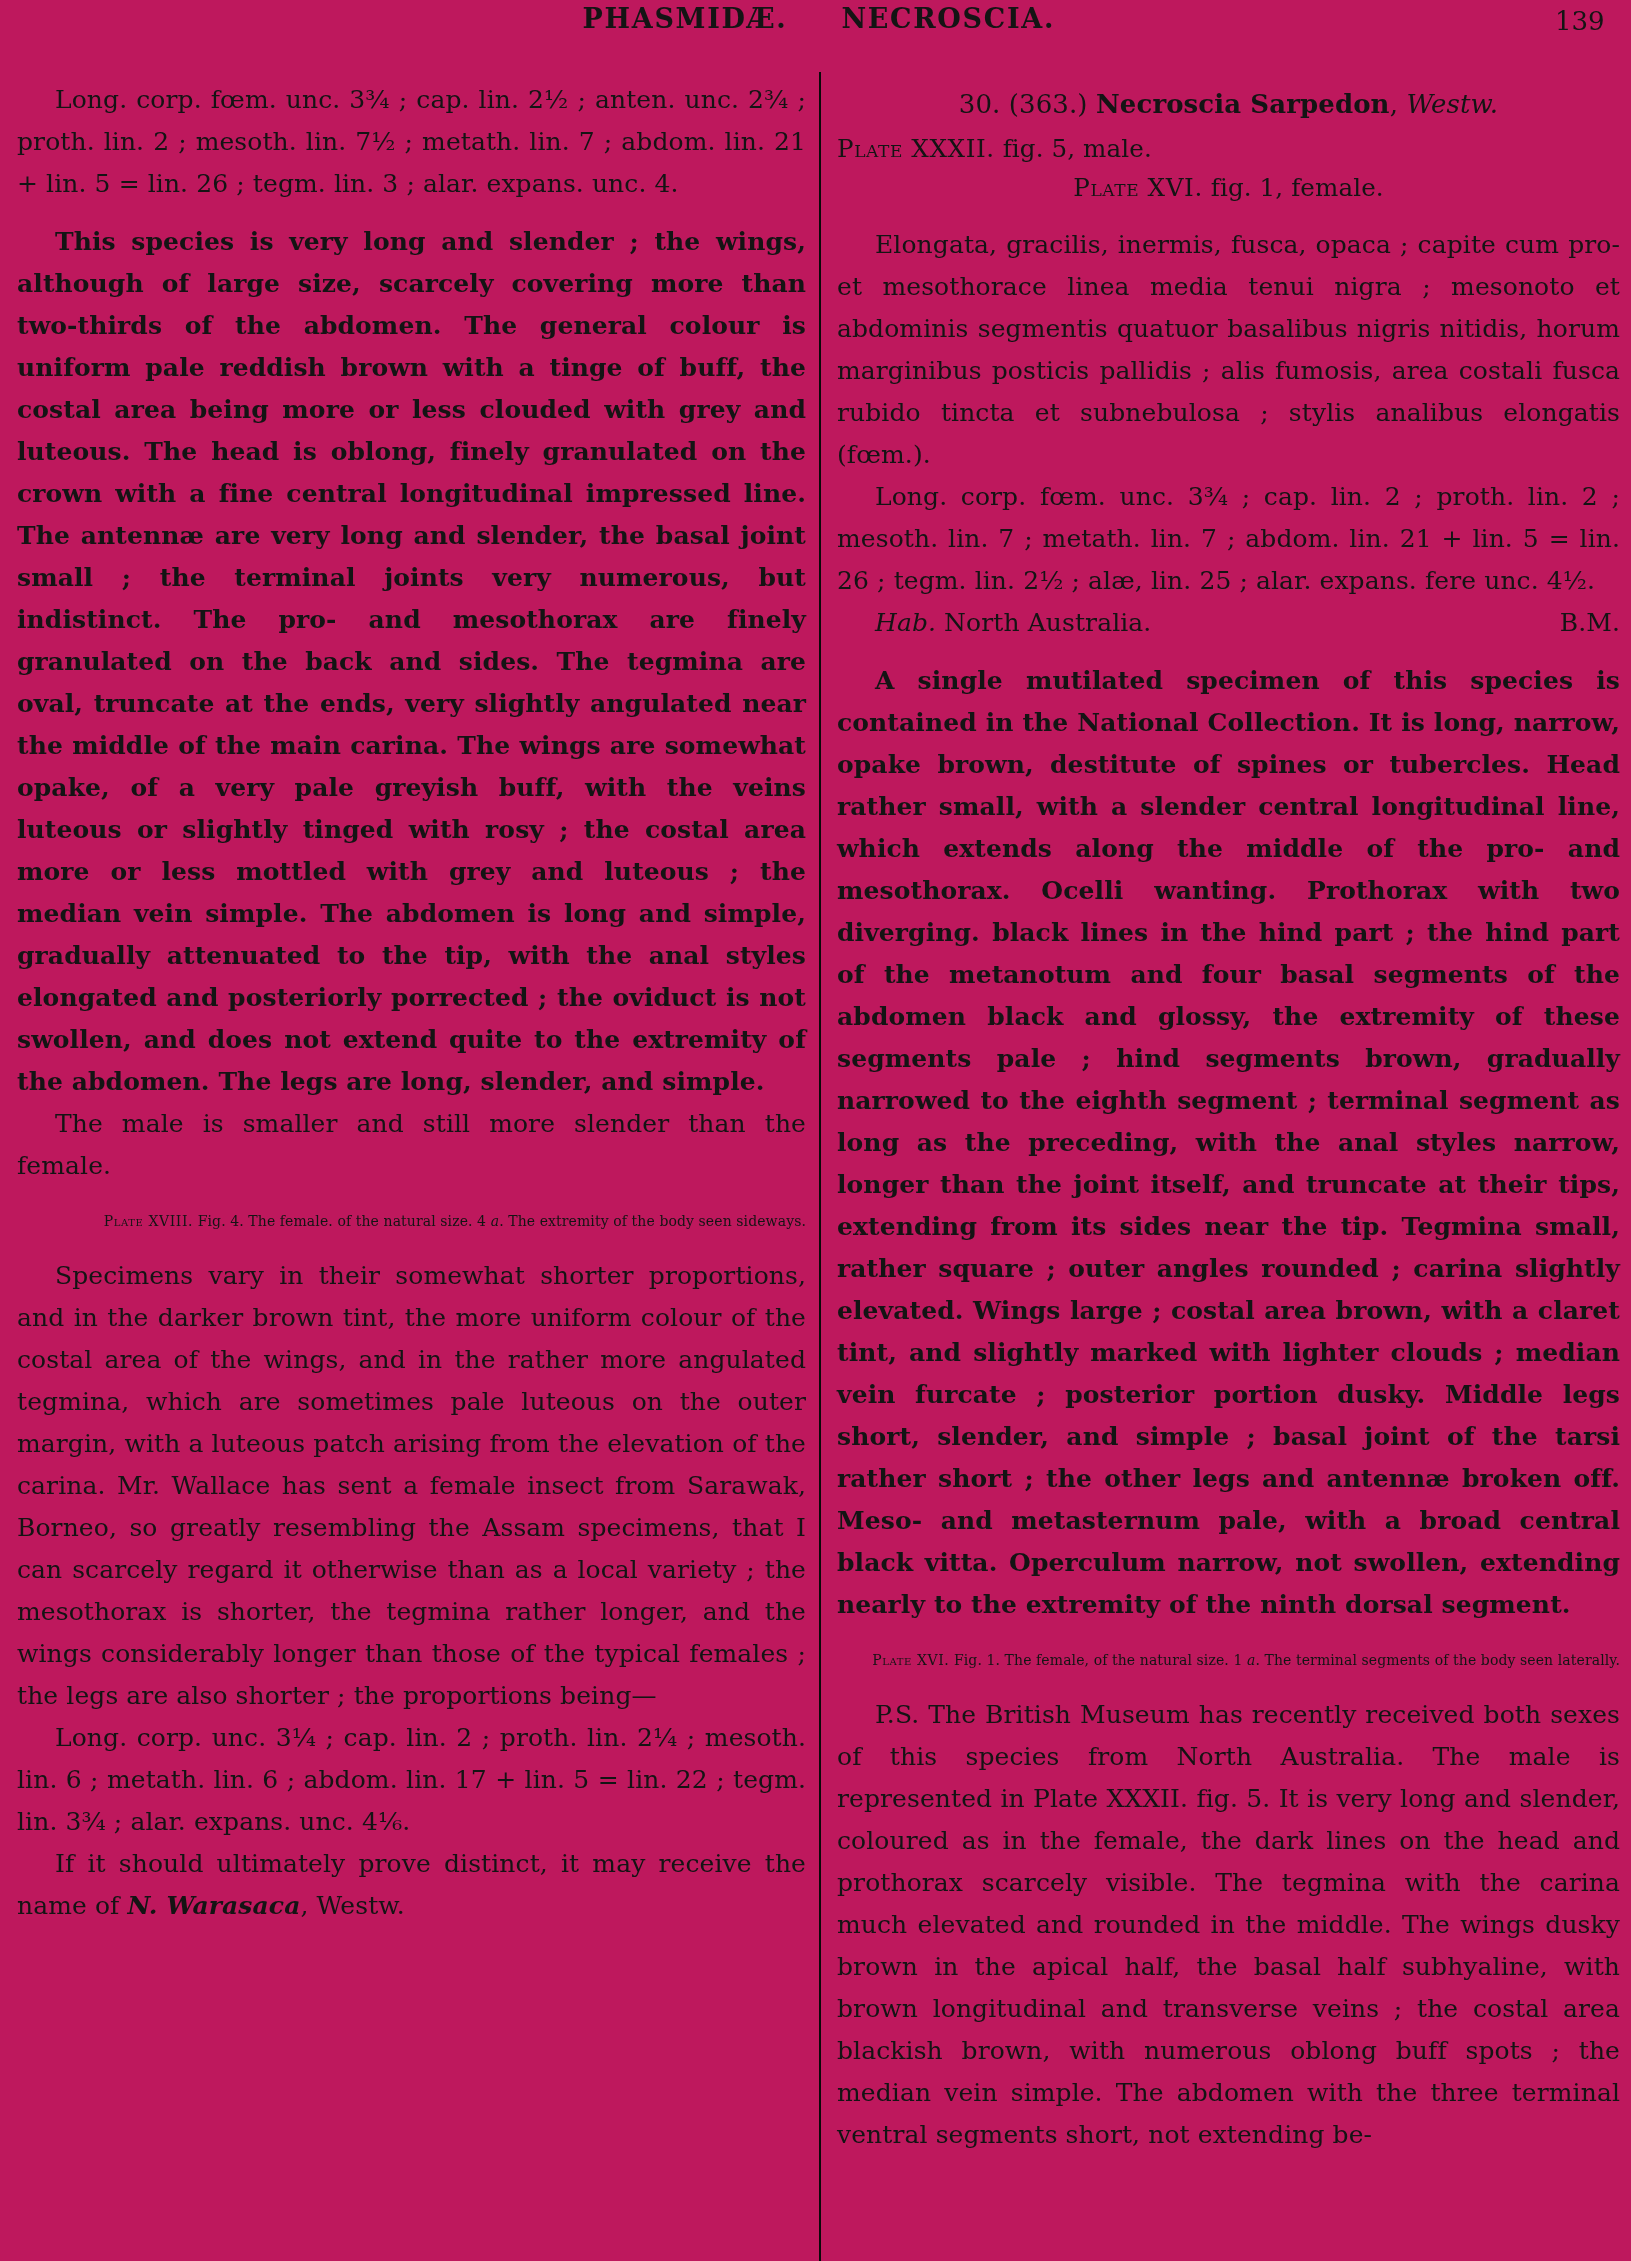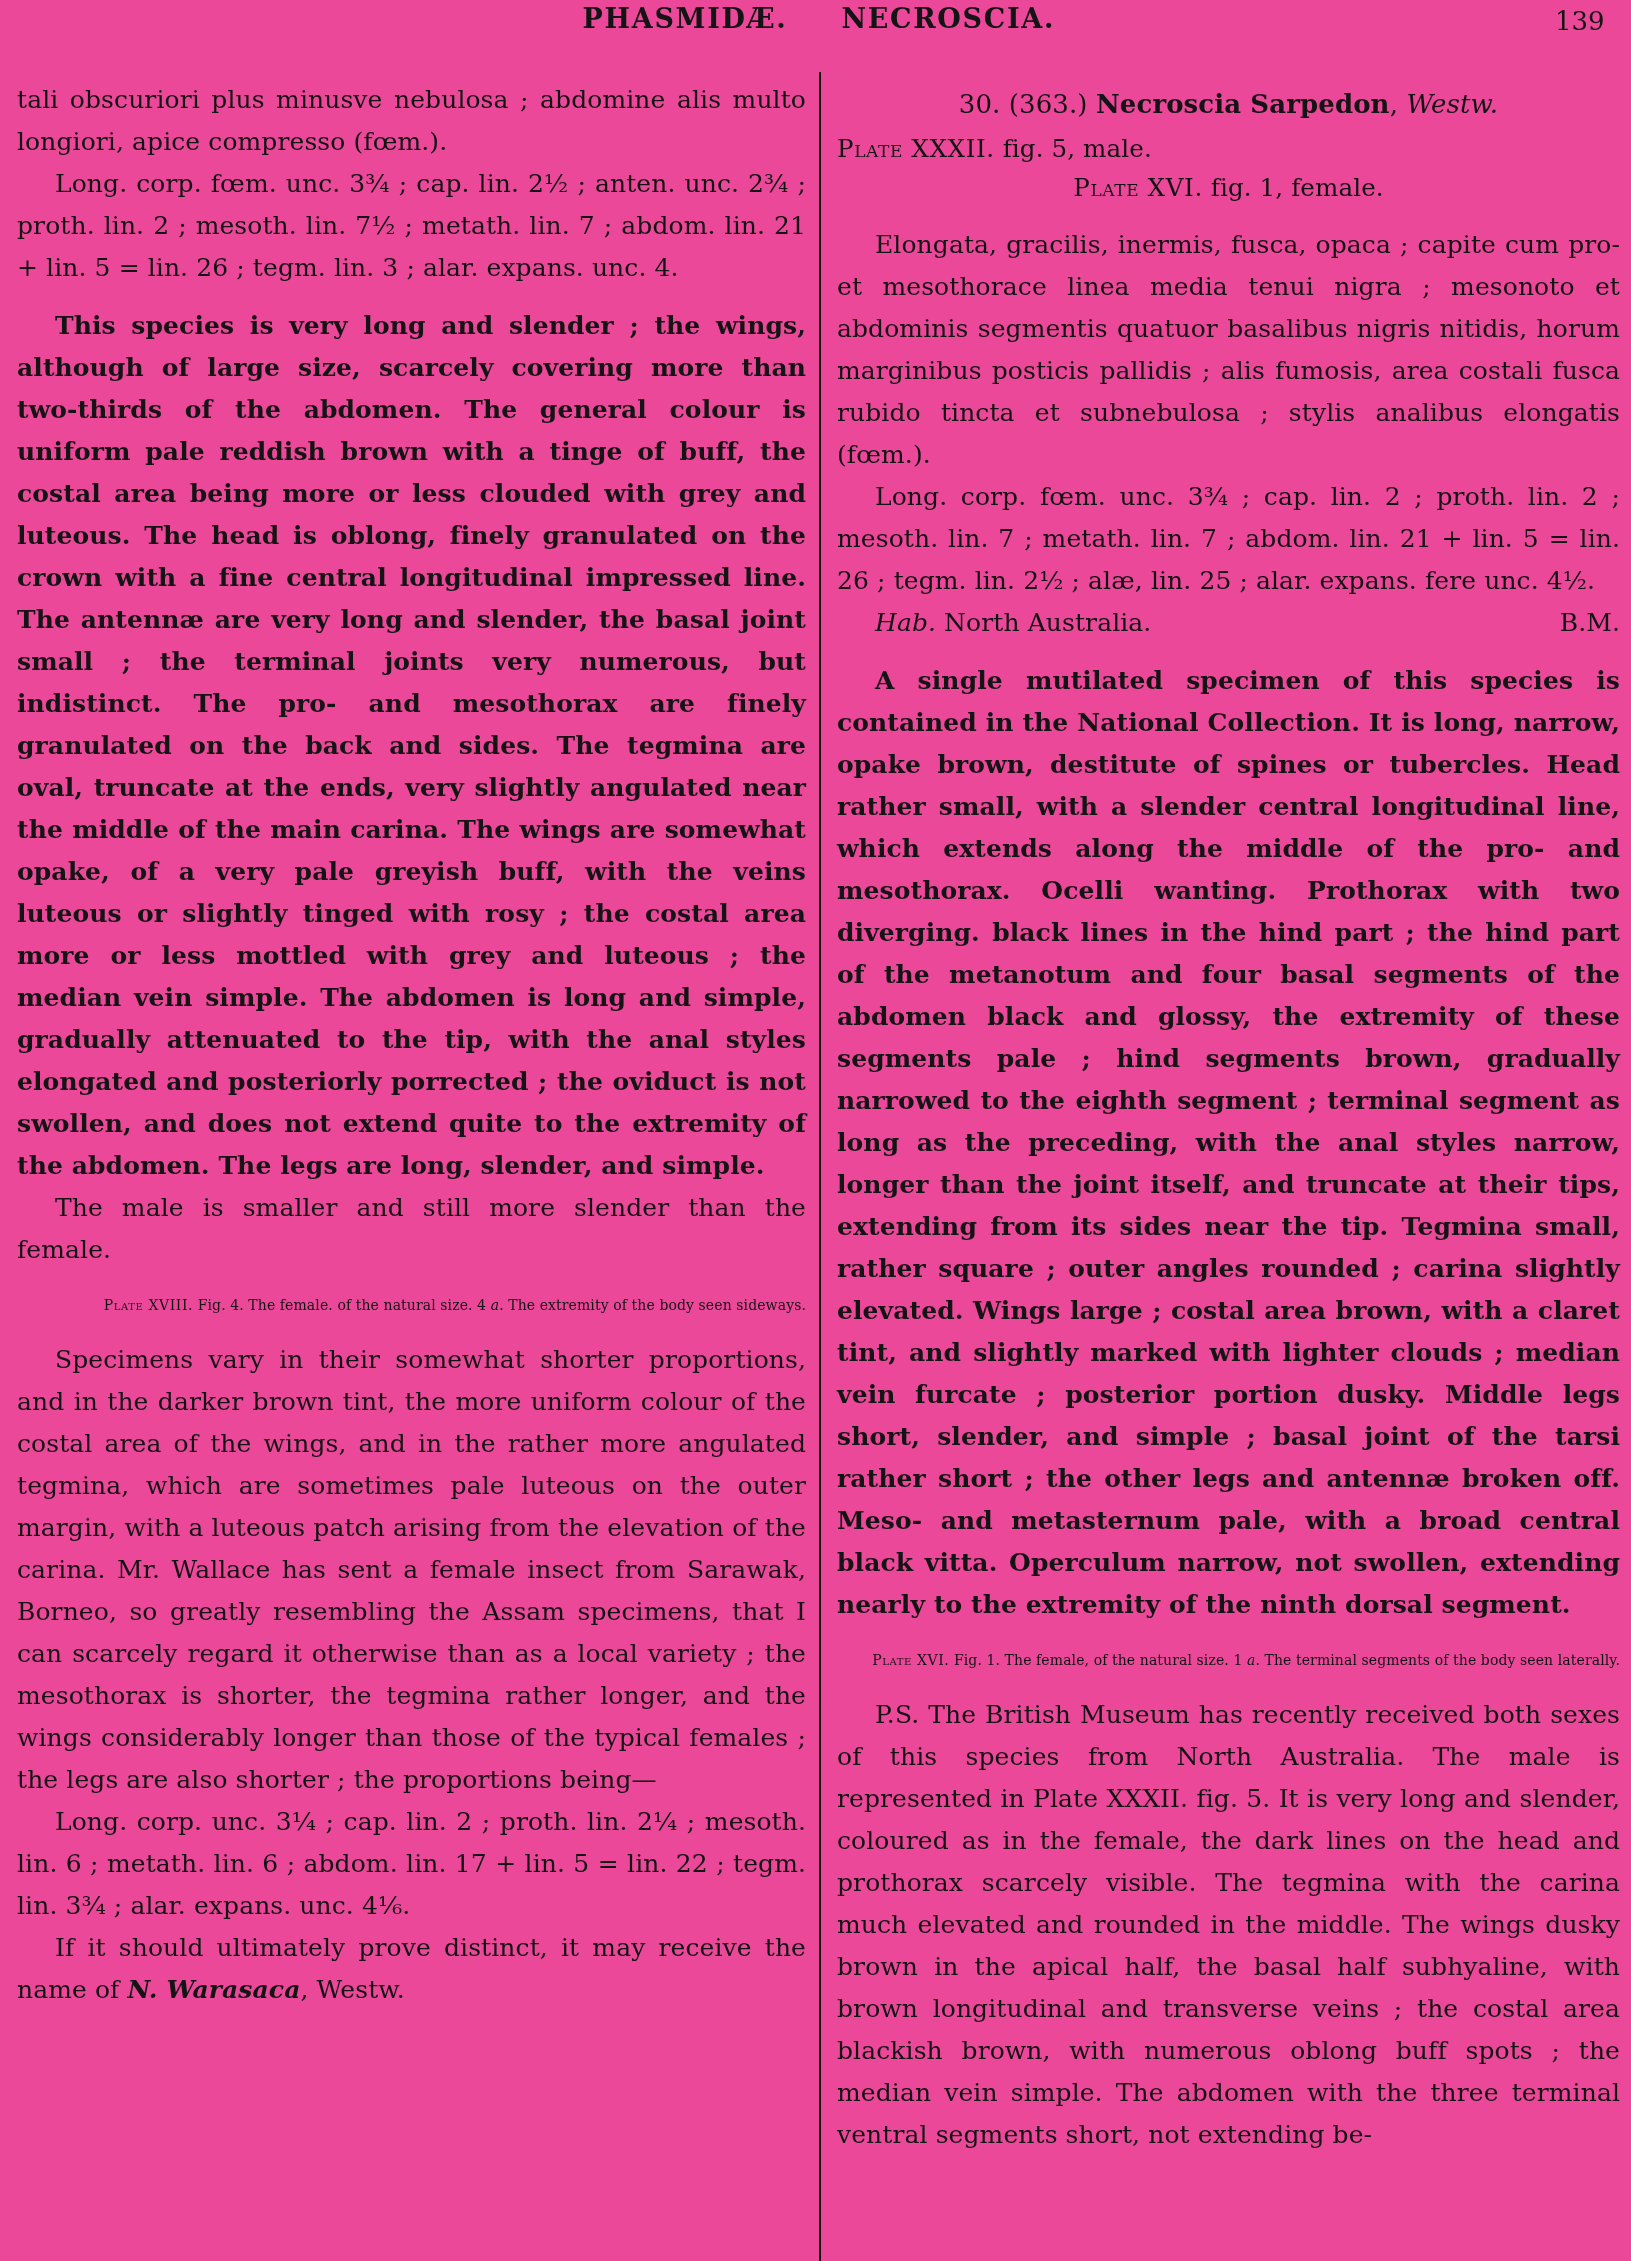--- a/index.html
+++ b/index.html
@@ -1,16 +1,16 @@
 <!DOCTYPE html>
 <html style="font-size:9.2px"><head>
 <meta charset="utf-8">
 <style>
   html,body{margin:0;padding:0;background:#777;}
-  .page{position:relative;width:1632px;height:2261px;background:#ec4899;
+  .page{position:relative;width:1632px;height:2261px;background:#be185d;
         font-family:"DejaVu Serif",serif;color:#141414;overflow:hidden;}
 
   
   .header{position:absolute;top:3.4px;left:17px;right:11.4px;height:46px;}
   .running-title{position:absolute;left:0;right:0;text-align:center;
         font-weight:bold;font-size:27px;letter-spacing:1.7px;white-space:nowrap;}
   .running-title .t1{margin-right:54px;}
   .page-number{position:absolute;right:16px;top:2.3px;font-size:26px;}
 
   
@@ -46,21 +46,20 @@
   <div class="header">
     <div class="running-title">
       <span class="t1">PHASMIDÆ.</span><span>NECROSCIA.</span>
     </div>
     <div class="page-number">139</div>
   </div>
 
   <div class="divider"></div>
 
   <div class="col col-left">
-    <p class="cont"><span>tali obscuriori plus minusve nebulosa ;  abdomine alis multo longiori, apice compresso (fœm.).</span></p>
     <p class="ind"><span>Long. corp. fœm. unc. 3¾ ;  cap. lin. 2½ ;  anten. unc. 2¾ ; proth. lin. 2 ;  mesoth. lin. 7½ ;  metath. lin. 7 ;  abdom. lin. 21 + lin. 5 = lin. 26 ;  tegm. lin. 3 ;  alar. expans. unc. 4.</span></p>
     <p class="ind mt"><span>This species is very long and slender ;  the wings, although of large size, scarcely covering more than two-thirds of the abdomen.  The general colour is uniform pale reddish brown with a tinge of buff, the costal area being more or less clouded with grey and luteous.  The head is oblong, finely granulated on the crown with a fine central longitudinal impressed line.  The antennæ are very long and slender, the basal joint small ;  the terminal joints very numerous, but indistinct.  The pro- and mesothorax are finely granulated on the back and sides.  The tegmina are oval, truncate at the ends, very slightly angulated near the middle of the main carina.  The wings are somewhat opake, of a very pale greyish buff, with the veins luteous or slightly tinged with rosy ;  the costal area more or less mottled with grey and luteous ;  the median vein simple.  The abdomen is long and simple, gradually attenuated to the tip, with the anal styles elongated and posteriorly porrected ;  the oviduct is not swollen, and does not extend quite to the extremity of the abdomen.  The legs are long, slender, and simple.</span></p>
     <p class="ind"><span>The male is smaller and still more slender than the female.</span></p>
     <p class="caption"><span class="s-sc">Plate XVIII.</span><span>  Fig. 4. The female. of the natural size.  4 </span><span class="s-i">a</span><span>. The extremity of the body seen sideways.</span></p>
     <p class="ind"><span>Specimens vary in their somewhat shorter proportions, and in the darker brown tint, the more uniform colour of the costal area of the wings, and in the rather more angulated tegmina, which are sometimes pale luteous on the outer margin, with a luteous patch arising from the elevation of the carina.  Mr. Wallace has sent a female insect from Sarawak, Borneo, so greatly resembling the Assam specimens, that I can scarcely regard it otherwise than as a local variety ;  the mesothorax is shorter, the tegmina rather longer, and the wings considerably longer than those of the typical females ;  the legs are also shorter ;  the proportions being—</span></p>
     <p class="ind"><span>Long. corp. unc. 3¼ ;  cap. lin. 2 ;  proth. lin. 2¼ ;  mesoth. lin. 6 ;  metath. lin. 6 ;  abdom. lin. 17 + lin. 5 = lin. 22 ; tegm. lin. 3¾ ;  alar. expans. unc. 4⅙.</span></p>
     <p class="ind"><span>If it should ultimately prove distinct, it may receive the name of </span><span class="s-bi">N. Warasaca</span><span>, Westw.</span></p>
   </div>
 
   <div class="col col-right">

